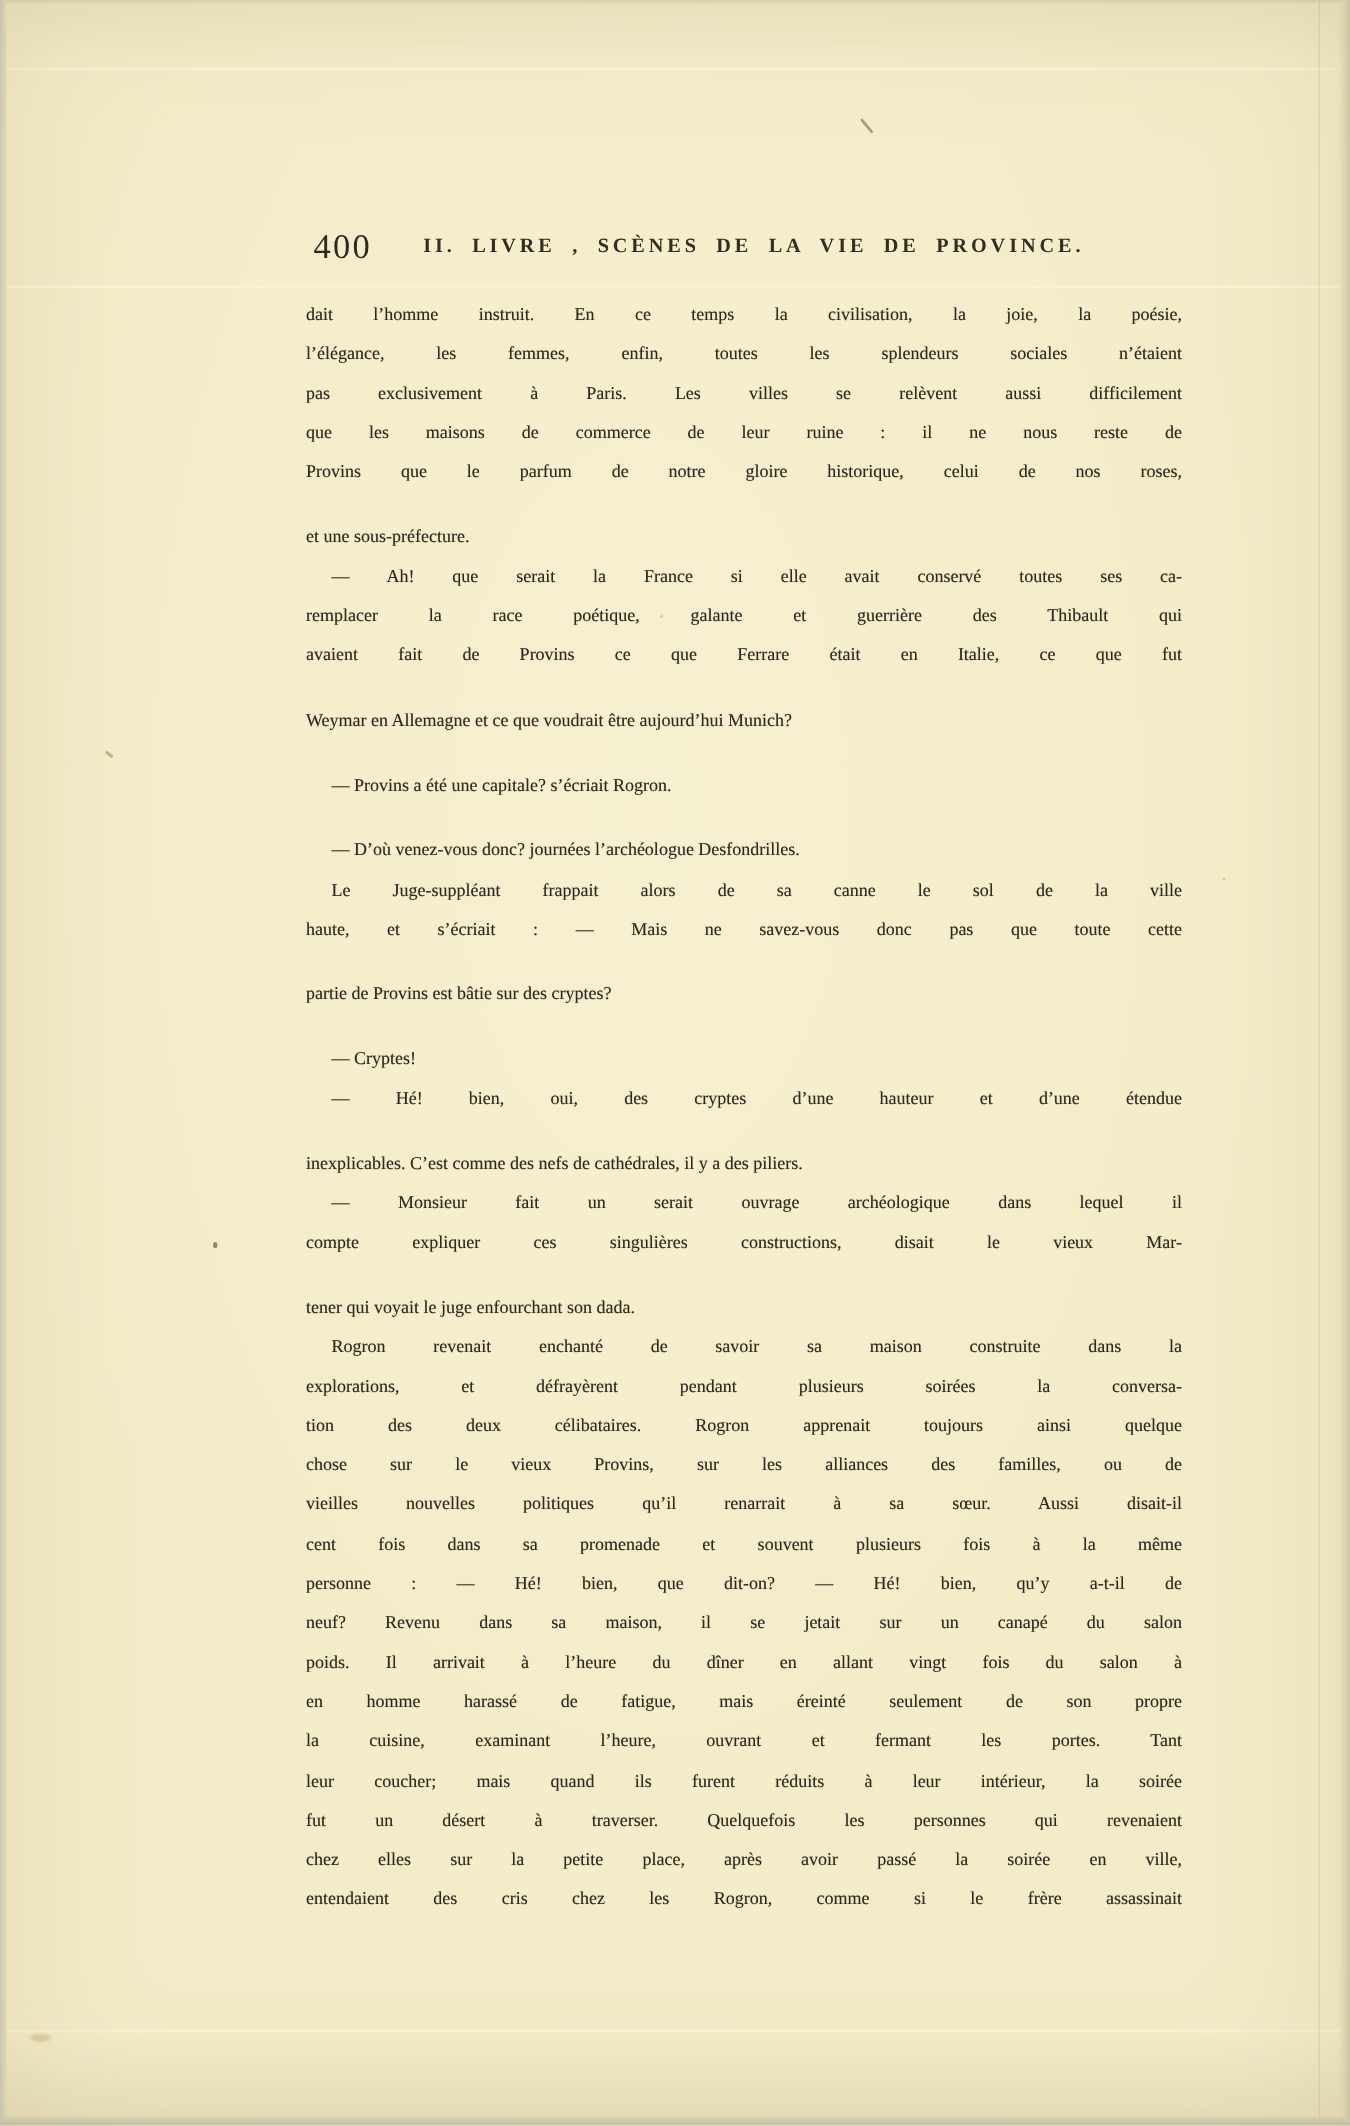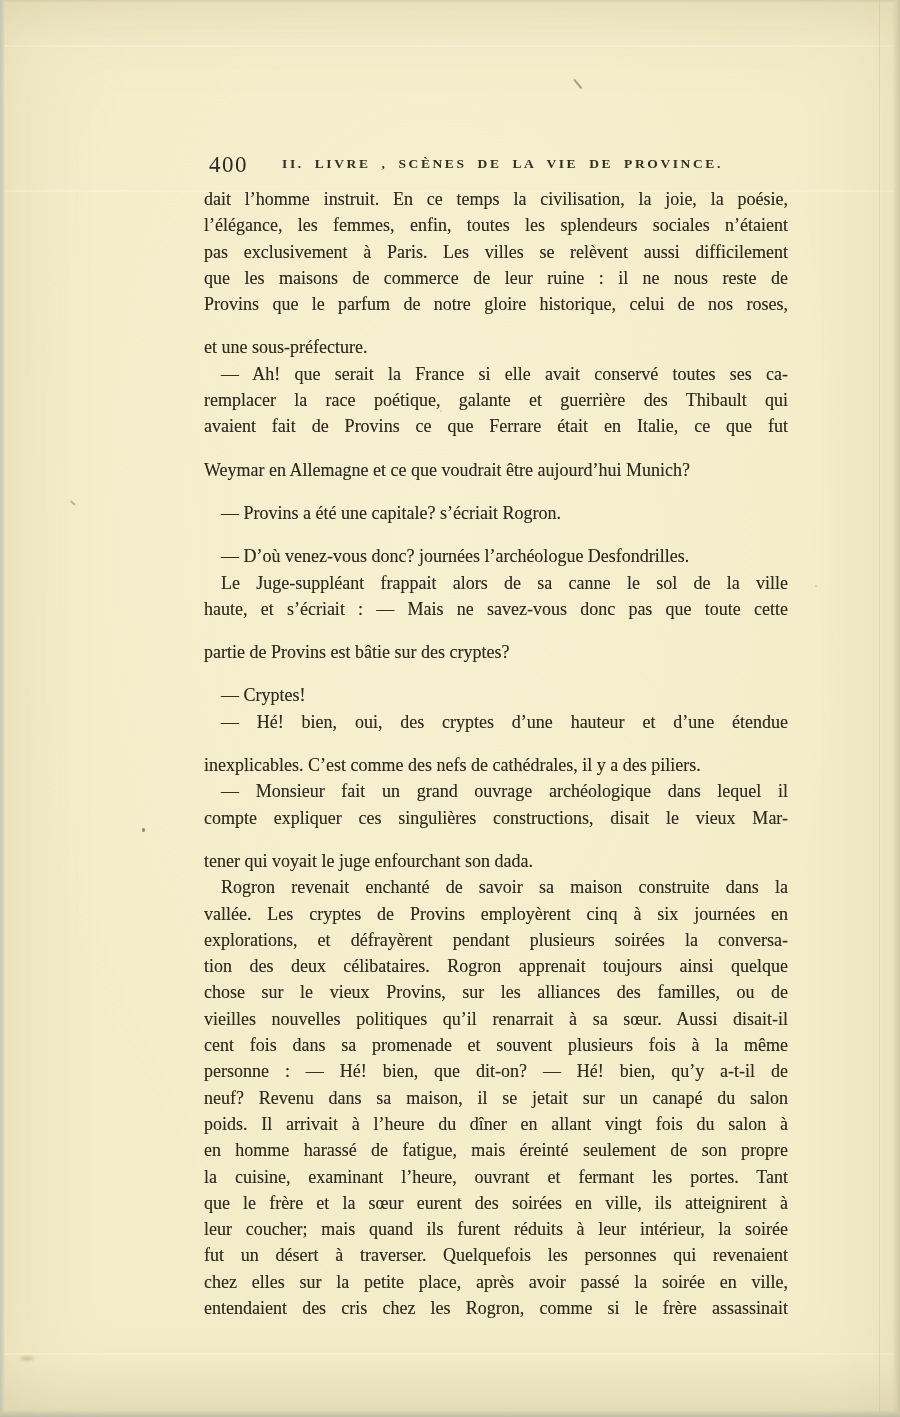--- a/index.html
+++ b/index.html
@@ -26,22 +26,22 @@
     background:linear-gradient(180deg,#dbd5b9 0%,rgba(242,235,198,0) 100%);}
   .scan-band{position:absolute;left:0;right:0;height:2px;background:rgba(252,247,222,0.55);pointer-events:none;}
   #crease{position:absolute;top:0;bottom:0;left:879px;width:1px;background:rgba(190,175,130,0.28);}
   
   #running-header{position:absolute;left:204px;top:154px;width:584px;height:22px;}
   #page-number{position:absolute;left:5px;top:-2px;font-size:23px;letter-spacing:1.5px;color:#2f2a21;}
   #running-title{position:absolute;left:13px;right:0;top:2px;text-align:center;
     font-size:13.5px;font-weight:bold;letter-spacing:2.6px;word-spacing:5px;color:#332d23;}
   
   #text-block{
-    position:absolute;left:204px;top:186px;width:584px;
-    font-size:18px;line-height:26.3px;color:#2f2a21;
+    position:absolute;left:204px;top:196px;width:584px;
+    font-size:12px;line-height:26.3px;color:#2f2a21;
     text-shadow:0 0 0.5px rgba(47,42,33,0.45);
   }
   .line{text-align:justify;text-align-last:justify;}
   .line.end{text-align-last:left;margin-top:17px;}
   .line.indent{text-indent:17px;}
   
   .speck{position:absolute;pointer-events:none;}
   #speck-stroke{left:572px;top:83px;width:12px;height:1.5px;background:rgba(125,92,48,0.55);transform:rotate(50deg);border-radius:1px;}
   #speck-left{left:70px;top:502px;width:6px;height:1.5px;background:rgba(120,90,50,0.40);transform:rotate(40deg);border-radius:1px;}
   #speck-dot{left:142px;top:828px;width:2.5px;height:3.5px;background:rgba(70,58,38,0.55);border-radius:50%;}
@@ -71,36 +71,34 @@
       <div class="line">avaient fait de Provins ce que Ferrare était en Italie, ce que fut</div>
       <div class="line end">Weymar en Allemagne et ce que voudrait être aujourd’hui Munich?</div>
       <div class="line indent end">— Provins a été une capitale? s’écriait Rogron.</div>
       <div class="line indent end">— D’où venez-vous donc? journées l’archéologue Desfondrilles.</div>
       <div class="line indent">Le Juge-suppléant frappait alors de sa canne le sol de la ville</div>
       <div class="line">haute, et s’écriait : — Mais ne savez-vous donc pas que toute cette</div>
       <div class="line end">partie de Provins est bâtie sur des cryptes?</div>
       <div class="line indent end">— Cryptes!</div>
       <div class="line indent">— Hé! bien, oui, des cryptes d’une hauteur et d’une étendue</div>
       <div class="line end">inexplicables. C’est comme des nefs de cathédrales, il y a des piliers.</div>
-      <div class="line indent">— Monsieur fait un grand ouvrage archéologique dans lequel il</div>
+      <div class="line indent">— Monsieur fait un serait ouvrage archéologique dans lequel il</div>
       <div class="line">compte expliquer ces singulières constructions, disait le vieux Mar-</div>
       <div class="line end">tener qui voyait le juge enfourchant son dada.</div>
       <div class="line indent">Rogron revenait enchanté de savoir sa maison construite dans la</div>
-      <div class="line">vallée. Les cryptes de Provins employèrent cinq à six journées en</div>
       <div class="line">explorations, et défrayèrent pendant plusieurs soirées la conversa-</div>
       <div class="line">tion des deux célibataires. Rogron apprenait toujours ainsi quelque</div>
       <div class="line">chose sur le vieux Provins, sur les alliances des familles, ou de</div>
       <div class="line">vieilles nouvelles politiques qu’il renarrait à sa sœur. Aussi disait-il</div>
       <div class="line">cent fois dans sa promenade et souvent plusieurs fois à la même</div>
       <div class="line">personne : — Hé! bien, que dit-on? — Hé! bien, qu’y a-t-il de</div>
       <div class="line">neuf? Revenu dans sa maison, il se jetait sur un canapé du salon</div>
       <div class="line">poids. Il arrivait à l’heure du dîner en allant vingt fois du salon à</div>
       <div class="line">en homme harassé de fatigue, mais éreinté seulement de son propre</div>
       <div class="line">la cuisine, examinant l’heure, ouvrant et fermant les portes. Tant</div>
-      <div class="line">que le frère et la sœur eurent des soirées en ville, ils atteignirent à</div>
       <div class="line">leur coucher; mais quand ils furent réduits à leur intérieur, la soirée</div>
       <div class="line">fut un désert à traverser. Quelquefois les personnes qui revenaient</div>
       <div class="line">chez elles sur la petite place, après avoir passé la soirée en ville,</div>
       <div class="line">entendaient des cris chez les Rogron, comme si le frère assassinait</div>
     </div>
 
   <div class="scan-band" style="top:45px;"></div>
   <div class="scan-band" style="top:190px;"></div>
   <div class="scan-band" style="top:1353px;"></div>
   <div id="crease"></div>

